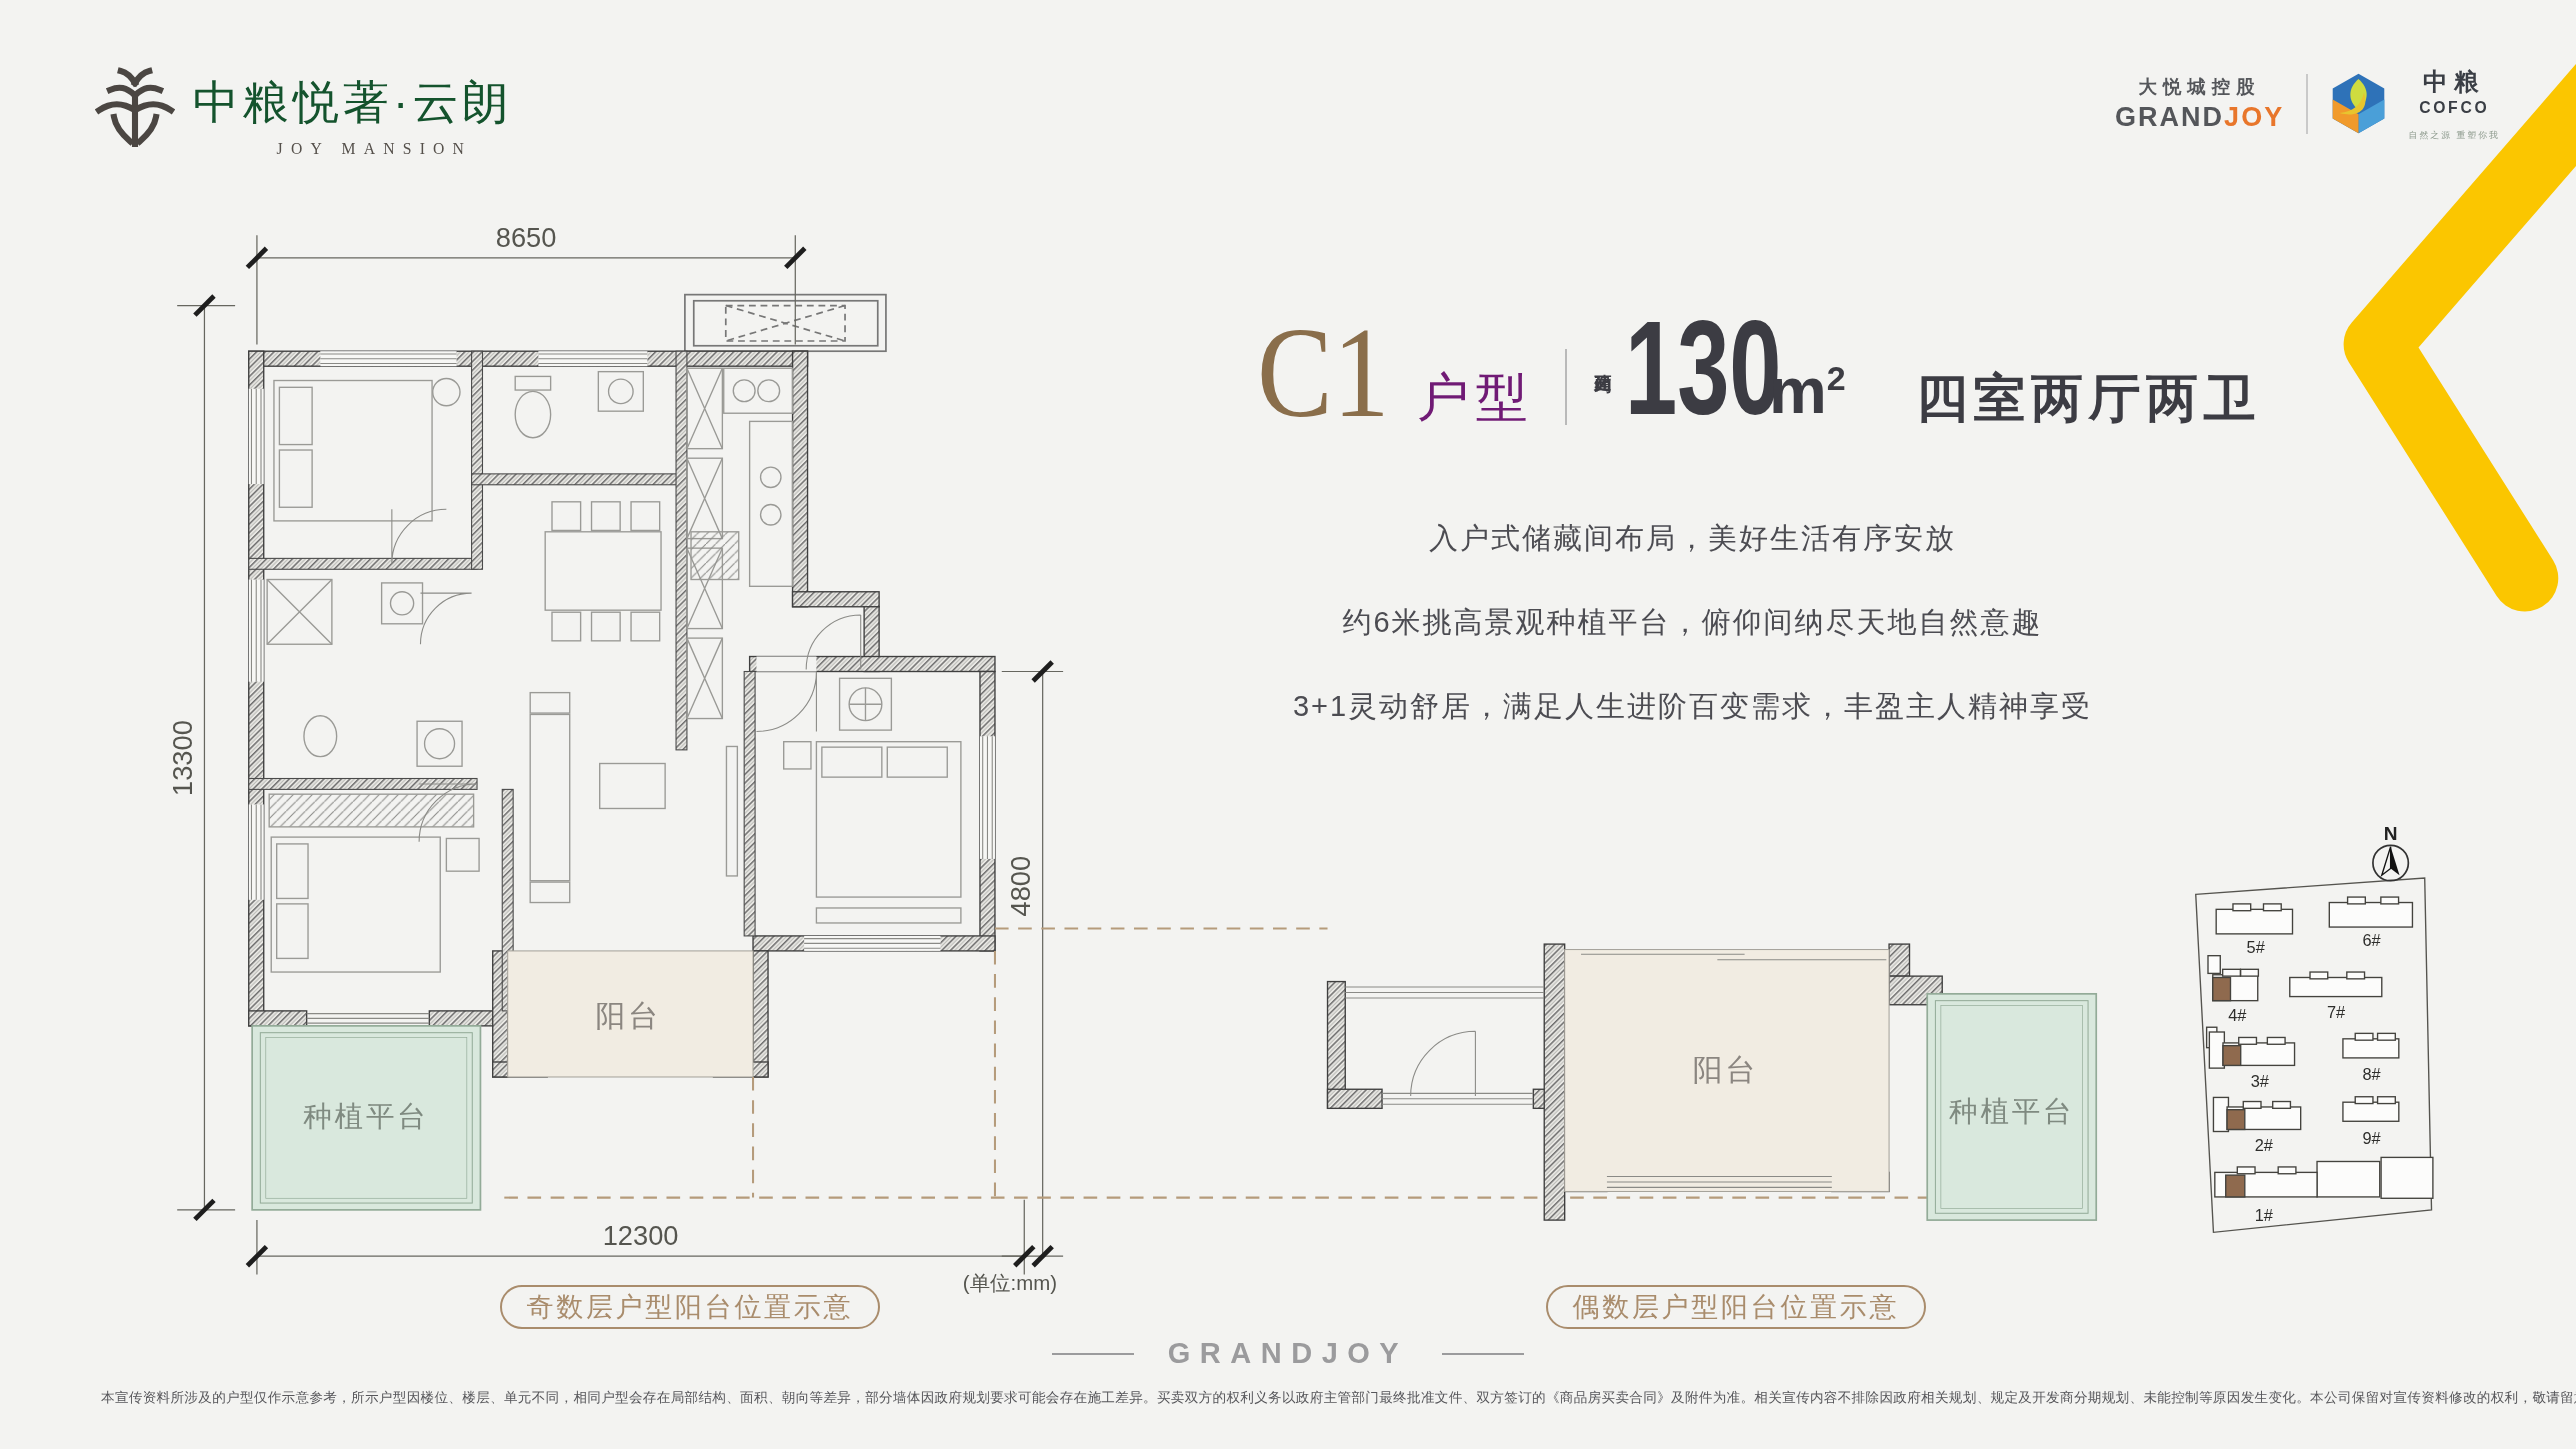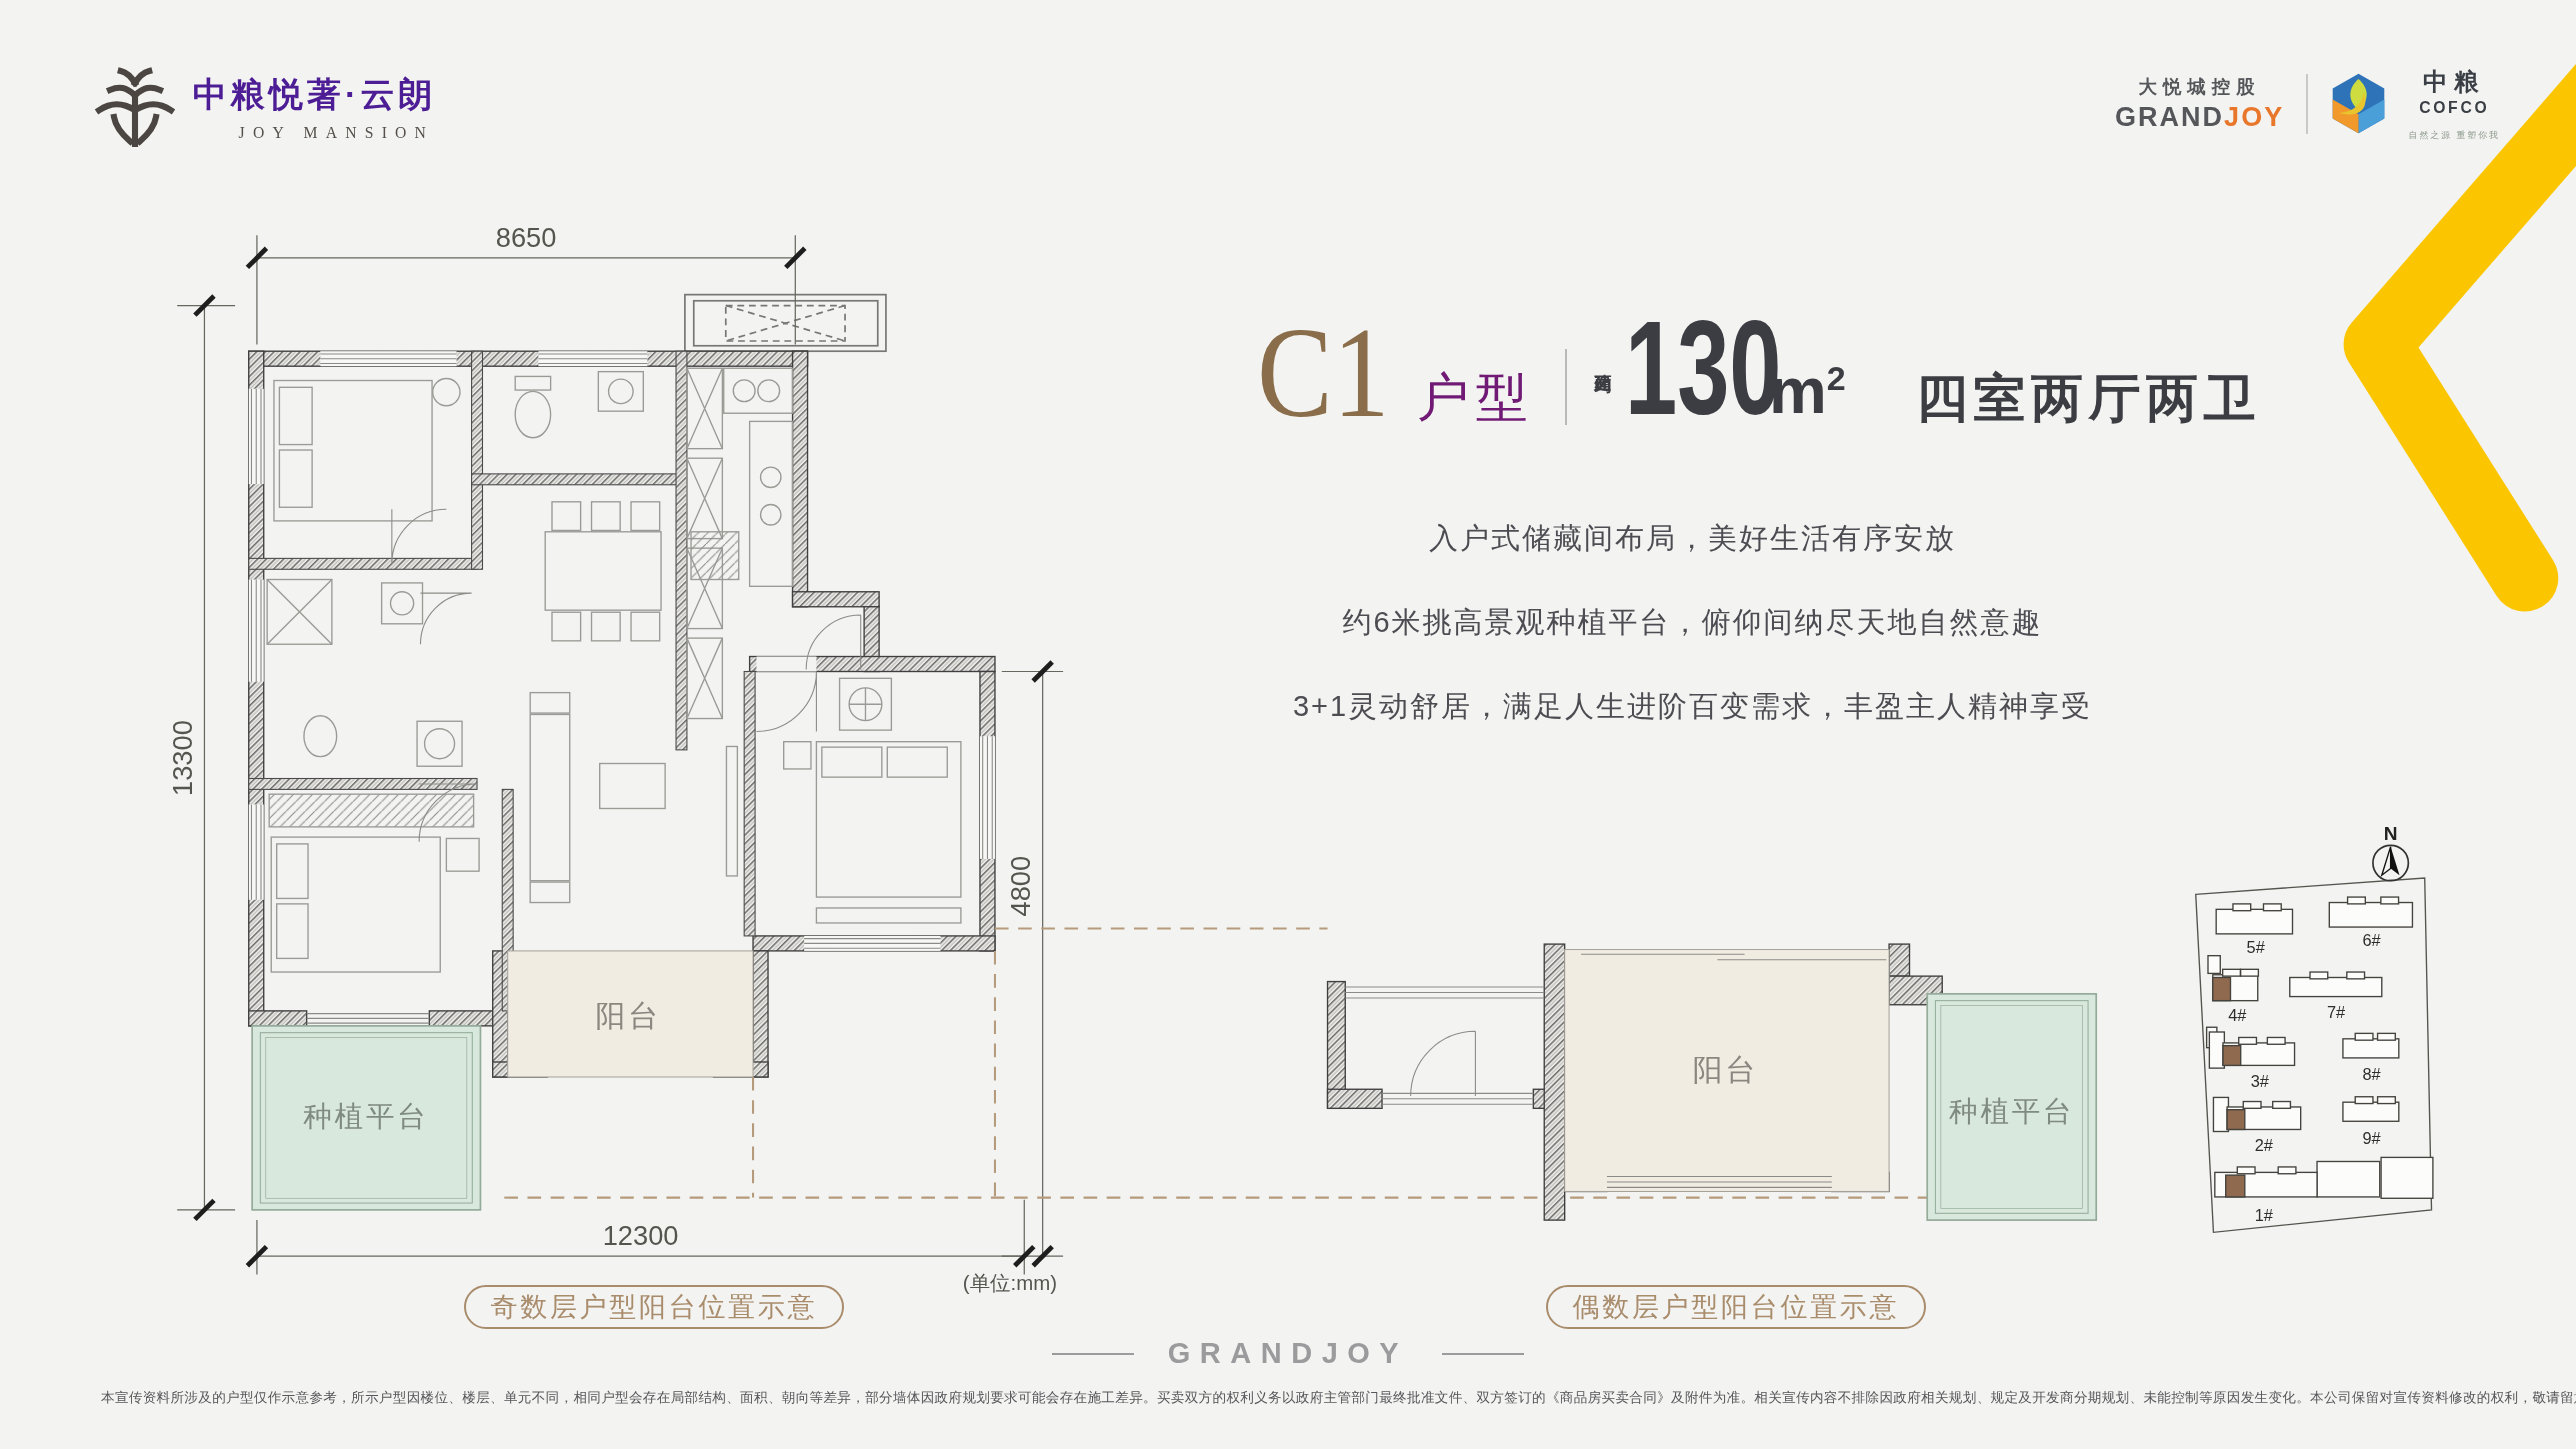--- a/index.html
+++ b/index.html
@@ -5,21 +5,21 @@
   html,body{margin:0;padding:0;}
   body{
     width:2576px;height:1450px;position:relative;overflow:hidden;
     background:#f3f3f1;
     font-family:"Liberation Sans", sans-serif;
     color:#3c3c43;
   }
   .abs{position:absolute;}
   
   #brand{left:95px;top:60px;display:flex;align-items:flex-start;}
-  #brand-cn{font-size:34px;letter-spacing:4.1px;color:#4c1d95;font-weight:700;margin-left:17.7px;margin-top:12.3px;}
+  #brand-cn{font-size:46px;letter-spacing:4.1px;color:#14532d;font-weight:400;margin-left:17.7px;margin-top:12.3px;}
   #brand-en{font-size:15.7px;letter-spacing:8.2px;color:#55504b;margin-left:61px;margin-top:5.5px;font-family:"Liberation Serif",serif;text-align:center;}
   #corp{right:76px;top:65px;display:flex;align-items:center;gap:22px;}
   .corp-col{display:flex;flex-direction:column;align-items:center;}
   #grandjoy-cn{font-size:18.4px;letter-spacing:6.1px;color:#54565a;font-weight:600;}
   #grandjoy-en{font-size:27px;letter-spacing:2px;font-weight:700;color:#54565a;margin-top:2.7px;}
   #grandjoy-en .joy{color:#e8762b;}
   .corp-divider{width:1.4px;height:60px;background:#c9c9c9;}
   #cofco-cn{font-size:24.5px;font-weight:700;color:#3a3e45;letter-spacing:6.8px;}
   #cofco-en{font-size:15.7px;font-weight:700;color:#3a3e45;letter-spacing:2.7px;margin-top:1.4px;}
   #cofco-tag{font-size:8.9px;color:#8e9b8e;letter-spacing:2px;margin-top:12px;}
@@ -32,21 +32,21 @@
   #area-unit{left:1769px;top:353px;font-size:65px;font-weight:700;color:#3c3c43;}
   #area-unit sup{font-size:34px;}
   #title-rooms{left:1916px;top:364px;font-size:52px;color:#3c3c43;letter-spacing:5.5px;font-weight:600;}
   
   #points{left:1188px;top:519px;width:1009px;text-align:center;}
   #points .pt{font-size:29px;color:#4c4c52;letter-spacing:2px;margin-bottom:44px;font-weight:500;}
   
   .pill{height:40px;border:2px solid #a98c6c;border-radius:27px;color:#a98c6c;
         font-size:27px;letter-spacing:2.7px;display:flex;align-items:center;justify-content:center;
         padding:0 24.5px;font-weight:500;}
-  #pill-odd{left:464px;top:1285px;}
+  #pill-odd{left:500px;top:1285px;}
   #pill-even{left:1546px;top:1285px;}
   
   #footer-brand{left:0;top:1337px;width:2576px;display:flex;align-items:center;justify-content:center;gap:34px;}
   #footer-brand .fline{width:82px;height:2px;background:#9b9b9d;}
   #footer-brand .ftext{font-size:29px;letter-spacing:9.5px;color:#9b9b9d;font-weight:700;}
   #disclaimer{left:101px;top:1389px;width:2385px;font-size:13.6px;color:#56565a;white-space:nowrap;letter-spacing:0.3px;}
   svg text{font-family:"Liberation Sans",sans-serif;}
 </style>
 </head>
 <body>

